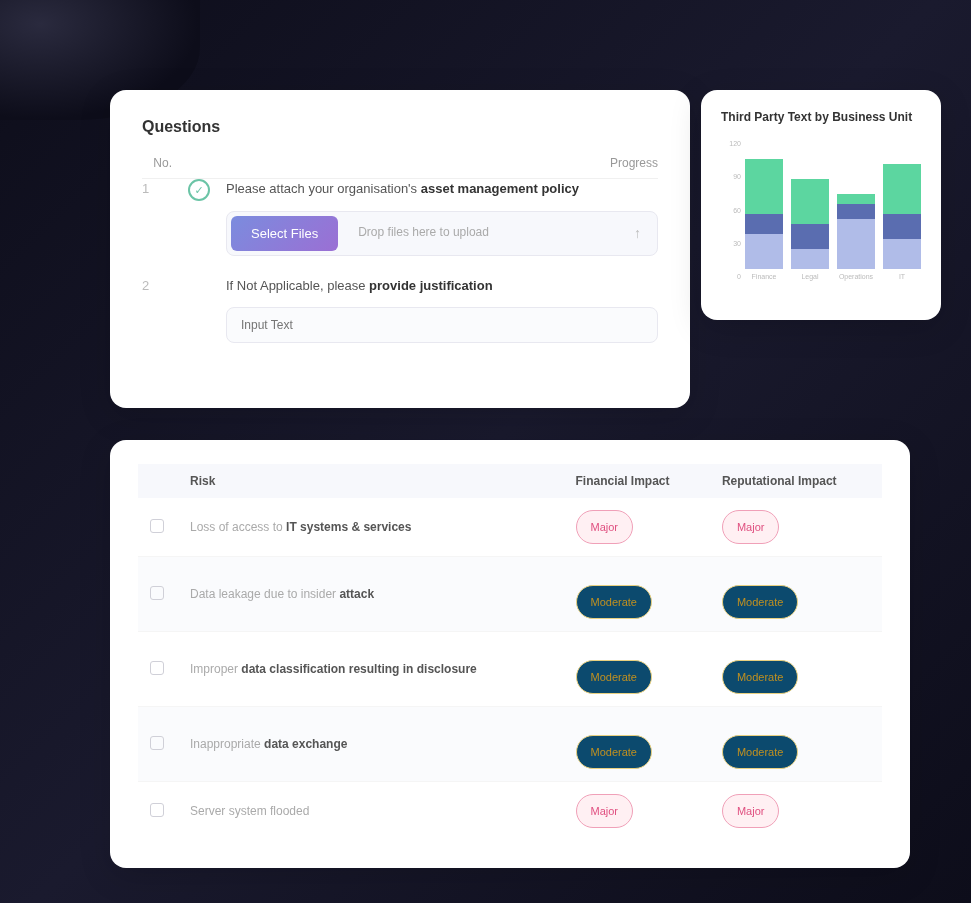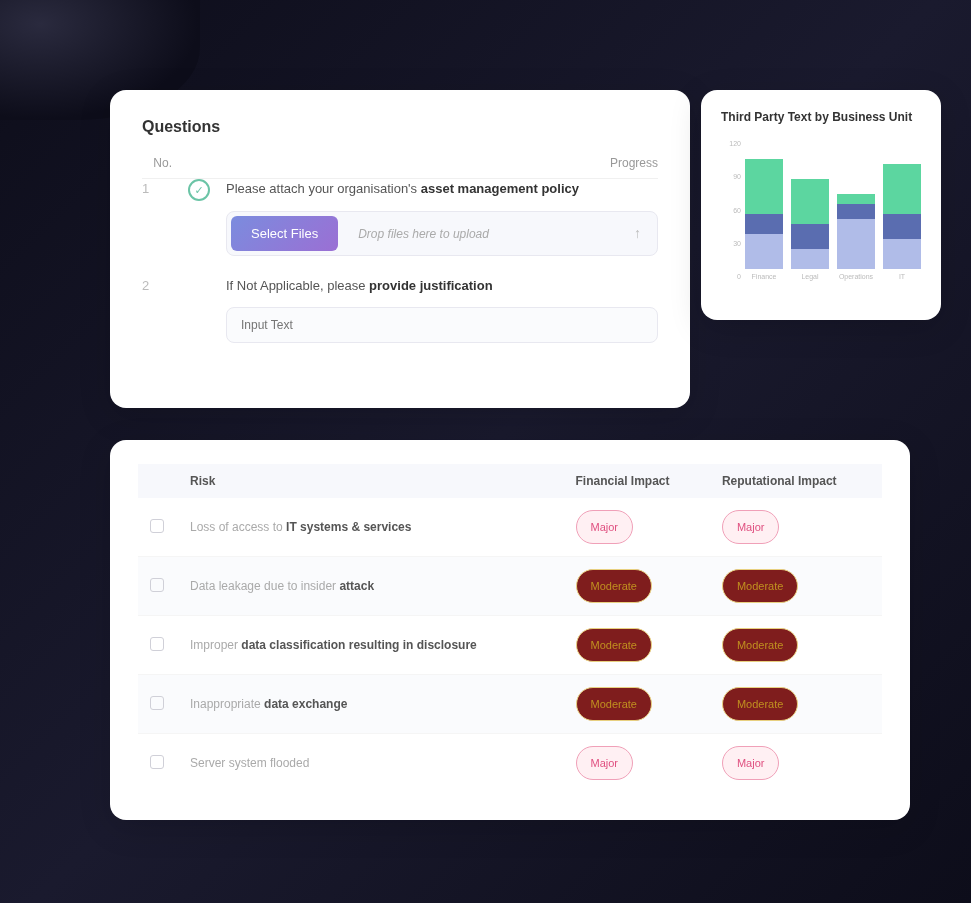--- a/index.html
+++ b/index.html
@@ -131,23 +131,22 @@
       margin: 4px;
       white-space: nowrap;
     }
 
     .drop-zone {
       flex: 1;
       padding: 10px 16px;
       font-size: 12px;
       color: #aaa;
       display: flex;
-      align-items: flex-end;
+      align-items: flex-start;
       justify-content: space-between;
-      font-style: italic;
     }
 
     .upload-arrow {
       color: #bbb;
       font-size: 14px;
     }
 
     .input-text {
       width: 100%;
       padding: 10px 14px;
@@ -348,23 +347,24 @@
       white-space: nowrap;
     }
 
     .badge-major {
       background: #fff0f3;
       color: #e05080;
       border: 1.5px solid #f0a0b8;
     }
 
     .badge-moderate {
-      background: #7f1d1d;
+      background: #0c4a6e;
       color: #c09020;
       border: 1.5px solid #e8d080;
+      margin-top: 16px;
     }
   </style>
 </head>
 <body>
 
 <div class="blob-top-left"></div>
 
 <div class="card-questions">
   <div class="card-title">Questions</div>
 

